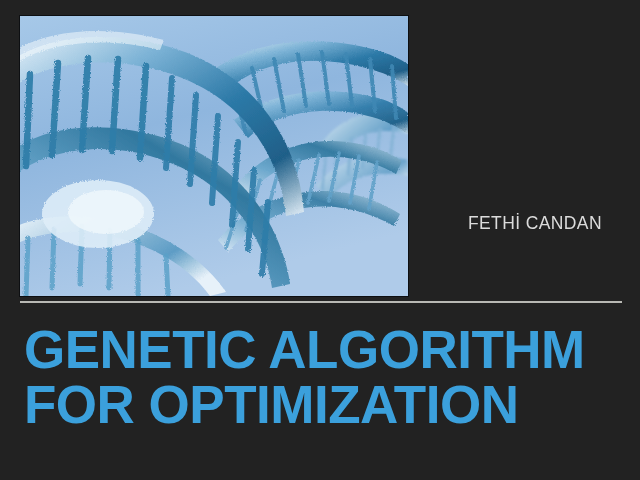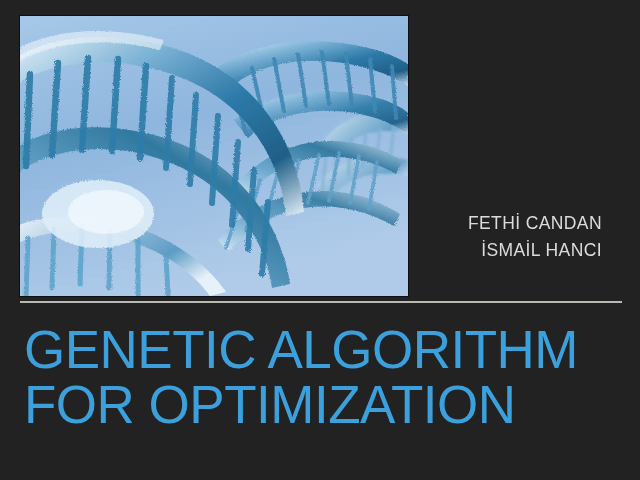--- a/index.html
+++ b/index.html
@@ -57,21 +57,21 @@
   
   #slide-title {
     position: absolute;
     left: 24px;
     top: 322px;
     width: 600px;
     color: #3ba0dc;
     font-size: 53px;
     line-height: 55px;
     letter-spacing: -0.5px;
-    font-weight: 400;
+    font-weight: 700;
   }
   .title-line { display: block; white-space: nowrap; }
 </style>
 </head>
 <body>
 
 <div id="slide">
 
   <div id="hero-image">
     <svg viewBox="0 0 388 280" preserveAspectRatio="none">
@@ -208,21 +208,20 @@
       <g filter="url(#grain)" opacity="0.55">
         <path d="M-8 36 C26 14, 84 8, 144 24 L140 34 C84 20, 28 26, -6 48 Z" fill="#f4fafd"></path>
       </g>
     </svg>
   </div>
 
   <div id="divider"></div>
 
   <div id="authors">
     <span class="author-line">FETHİ CANDAN</span>
-    <span class="author-line">İSMAİL HANCI</span>
   </div>
 
   <div id="slide-title">
     <span class="title-line">GENETIC ALGORITHM</span>
     <span class="title-line">FOR OPTIMIZATION</span>
   </div>
 
 </div>
 
 </body></html>

